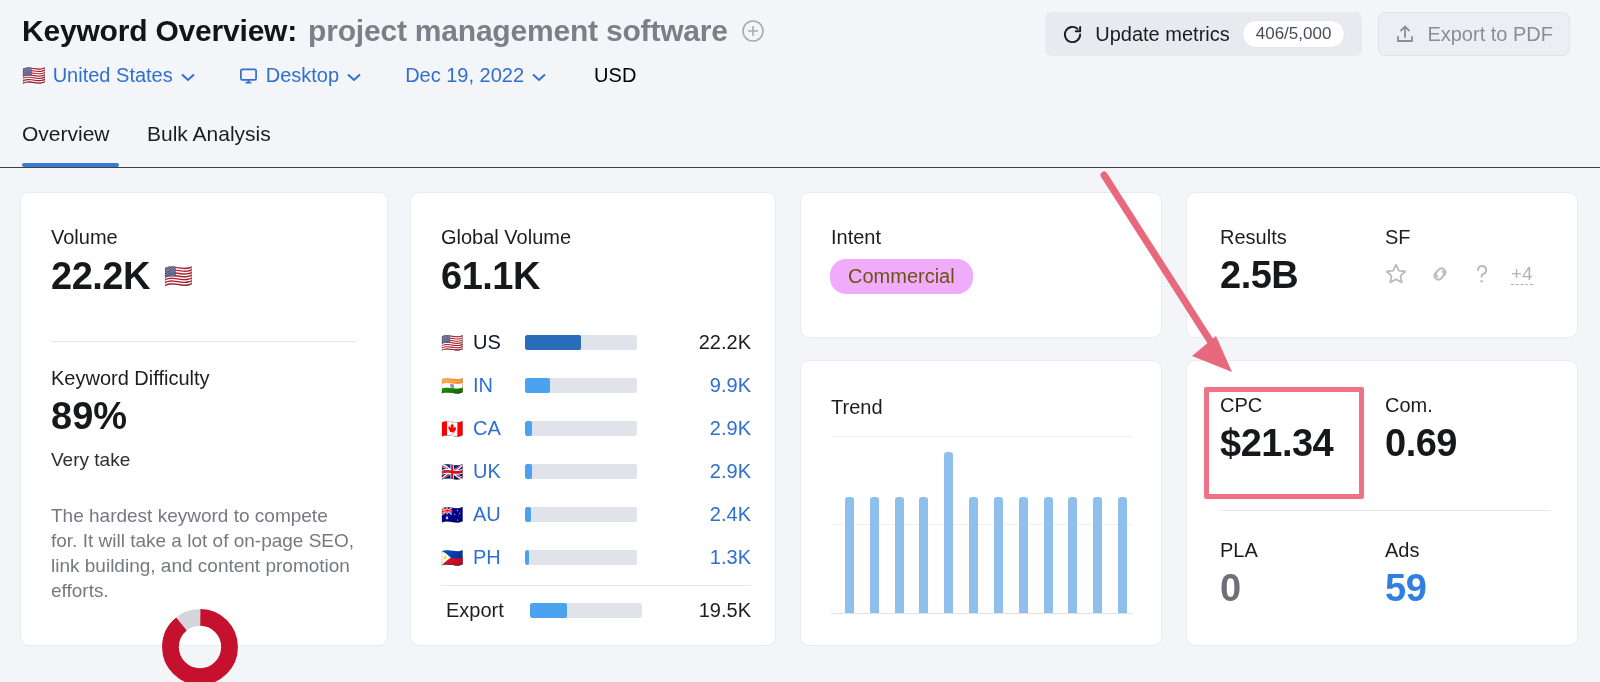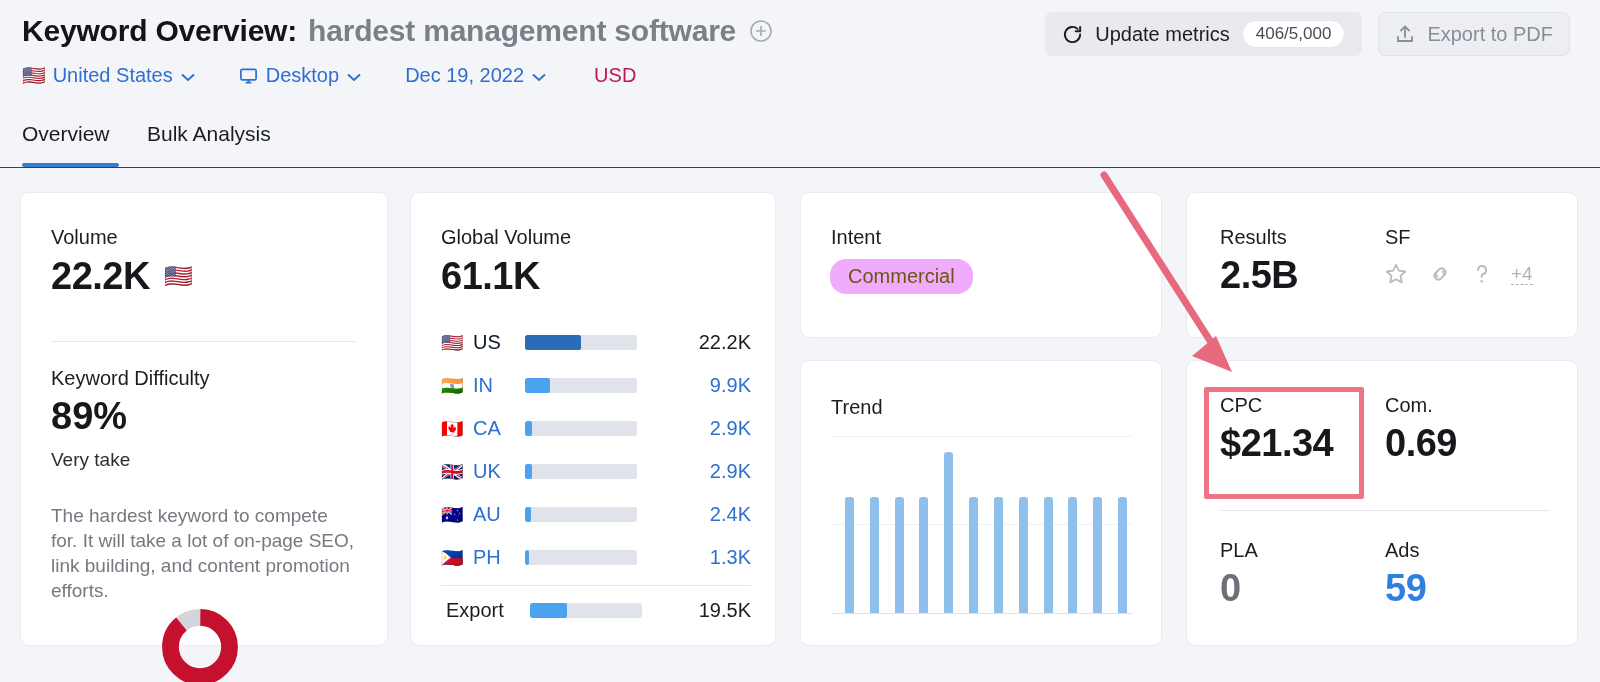--- a/index.html
+++ b/index.html
@@ -17,21 +17,21 @@
   .title-main { font-size: 30px; font-weight: bold; color: #121417; letter-spacing: -0.2px; }
   .title-kw { font-size: 30px; font-weight: bold; color: #7c7f87; letter-spacing: -0.2px; margin-left: 11px; }
   .plus-icon { margin-left: 13px; display:inline-flex; align-items:center; justify-content:center; }
 
   .filters { position: absolute; left: 22px; top: 64px; display: flex; align-items: center; }
   .filter { display: flex; align-items: center; color: #2f6fd0; font-size: 20px; cursor: pointer; }
   .filter .flagemoji { font-size: 19px; margin-right: 7px; line-height: 1; }
   .chev { margin-left: 8px; display:inline-block; }
   .f-gap1 { margin-left: 44px; }
   .f-gap2 { margin-left: 44px; }
-  .currency { margin-left: 48px; font-size: 20px; color: #be185d; }
+  .currency { margin-left: 48px; font-size: 20px; color: #000000; }
   .monitor-ico { margin-right: 8px; display:inline-flex; }
 
   .hdr-btns { position: absolute; right: 30px; top: 12px; display: flex; gap: 16px; }
   .btn {
     height: 44px; border-radius: 7px; display: flex; align-items: center;
     padding: 0 16px; font-size: 20px; cursor: pointer; border: 1px solid transparent;
   }
   .btn-update { background: #e8eaef; color: #1b1d21; }
   .btn-export { background: #eceef3; color: #8a8d95; border: 1px solid #e1e3ea; }
   .refresh-ico { margin-right: 12px; display:inline-flex; }
@@ -129,21 +129,21 @@
 </style>
 </head>
 <body>
 
 <div class="page">
 
   <div class="header">
 
     <div class="title-row">
       <span class="title-main">Keyword Overview:</span>
-      <span class="title-kw">hardest management software</span>
+      <span class="title-kw">project management software</span>
       <span class="plus-icon">
         <svg width="24" height="24" viewBox="0 0 24 24" fill="none" stroke="#a8abb3" stroke-width="1.6">
           <circle cx="12" cy="12" r="10"></circle>
             <path d="M12 7v10M7 12h10"></path>
         </svg>
       </span>
     </div>
 
     <div class="filters">
       <div class="filter">

